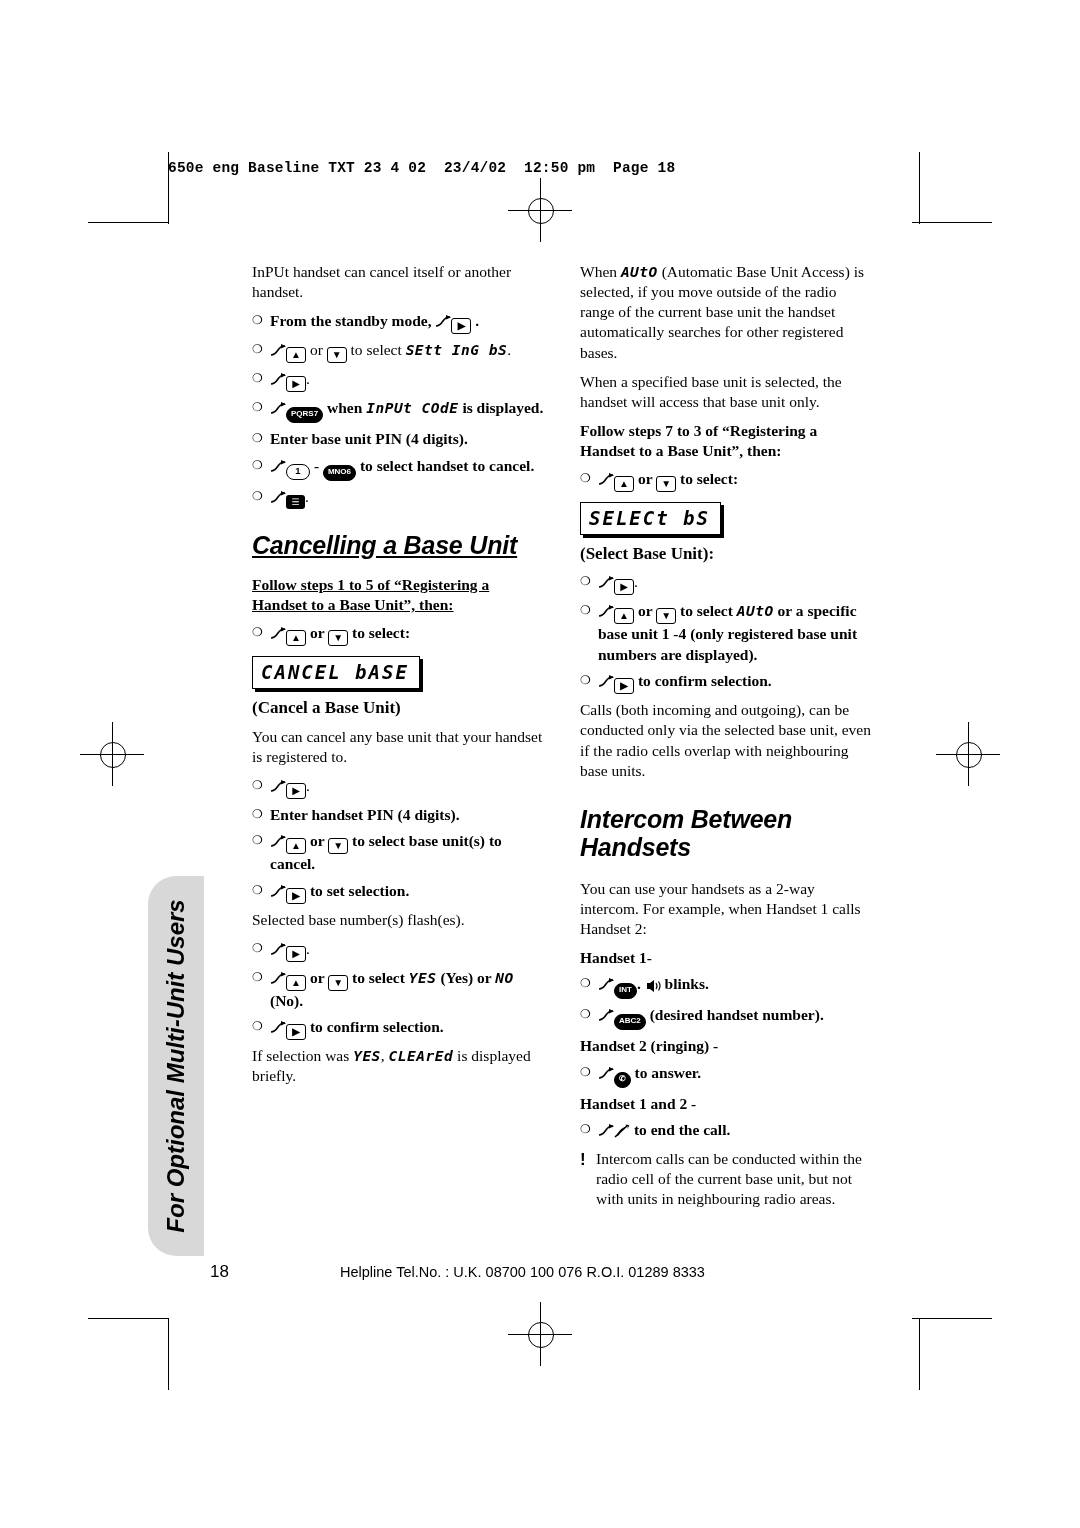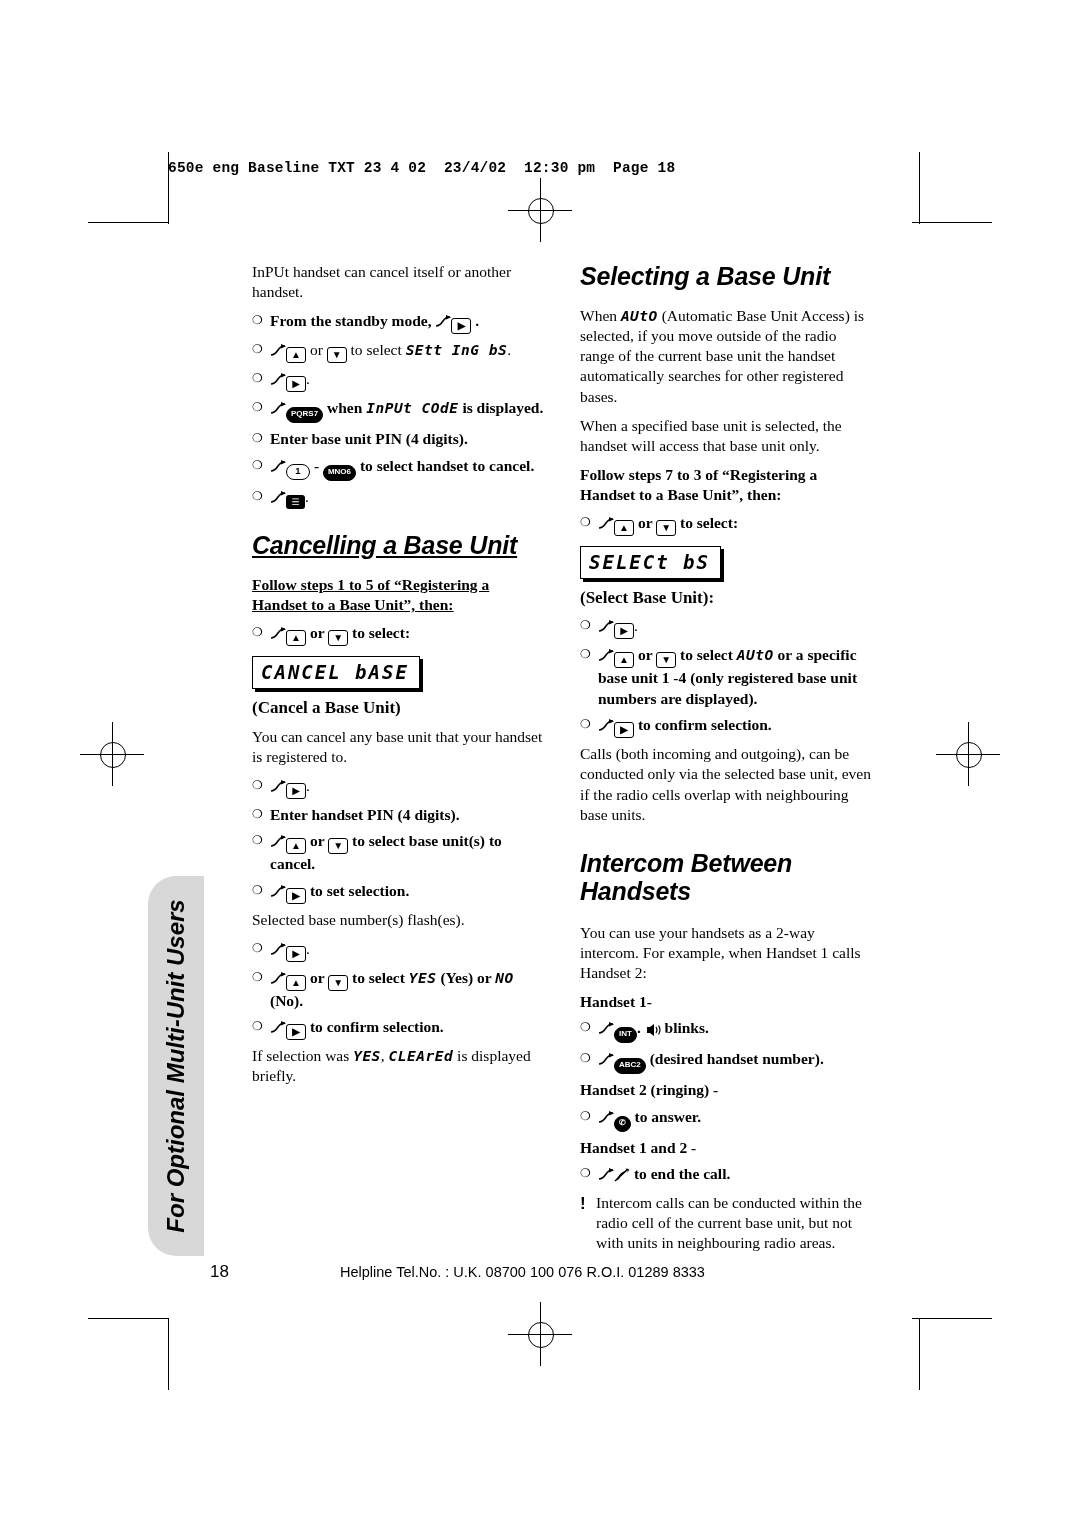--- a/index.html
+++ b/index.html
@@ -192,21 +192,21 @@
     <div class="h"></div>
       <div class="v"></div>
       <div class="c"></div>
   </div>
   <div class="reg-mark" style="left:936px; top:722px; width:64px; height:64px;">
     <div class="h"></div>
       <div class="v"></div>
       <div class="c"></div>
   </div>
 
-  <div class="slug">650e eng Baseline TXT 23 4 02  23/4/02  12:30 pm  Page 18</div>
+  <div class="slug">650e eng Baseline TXT 23 4 02  23/4/02  12:50 pm  Page 18</div>
 
   <div class="col col-left">
 
 
     <p class="body">InPUt handset can cancel itself or another handset.</p>
 
     <div class="row b">
       <span class="bullet">❍</span>
       <span class="txt"><span>From the standby mode,</span>
         <span class="keygrp">
@@ -388,21 +388,20 @@
       </span>
     </div>
 
     <p class="body">
       <span>If selection was </span><span class="lcd">YES</span><span>, </span><span class="lcd">CLEArEd</span><span> is displayed briefly.</span>
     </p>
   </div>
 
   <div class="col col-right">
 
-    <h2 class="sec">Selecting a Base Unit</h2>
 
     <p class="body">
       <span>When </span><span class="lcd">AUtO</span><span> (Automatic Base Unit Access) is selected, if you move outside of the radio range of the current base unit the handset automatically searches for other registered bases.</span>
     </p>
 
     <p class="body">When a specified base unit is selected, the handset will access that base unit only.</p>
 
     <p class="bold" style="margin-bottom:8px;">Follow steps 7 to 3 of “Registering a Handset to a Base Unit”, then:</p>
 
     <div class="row b">

